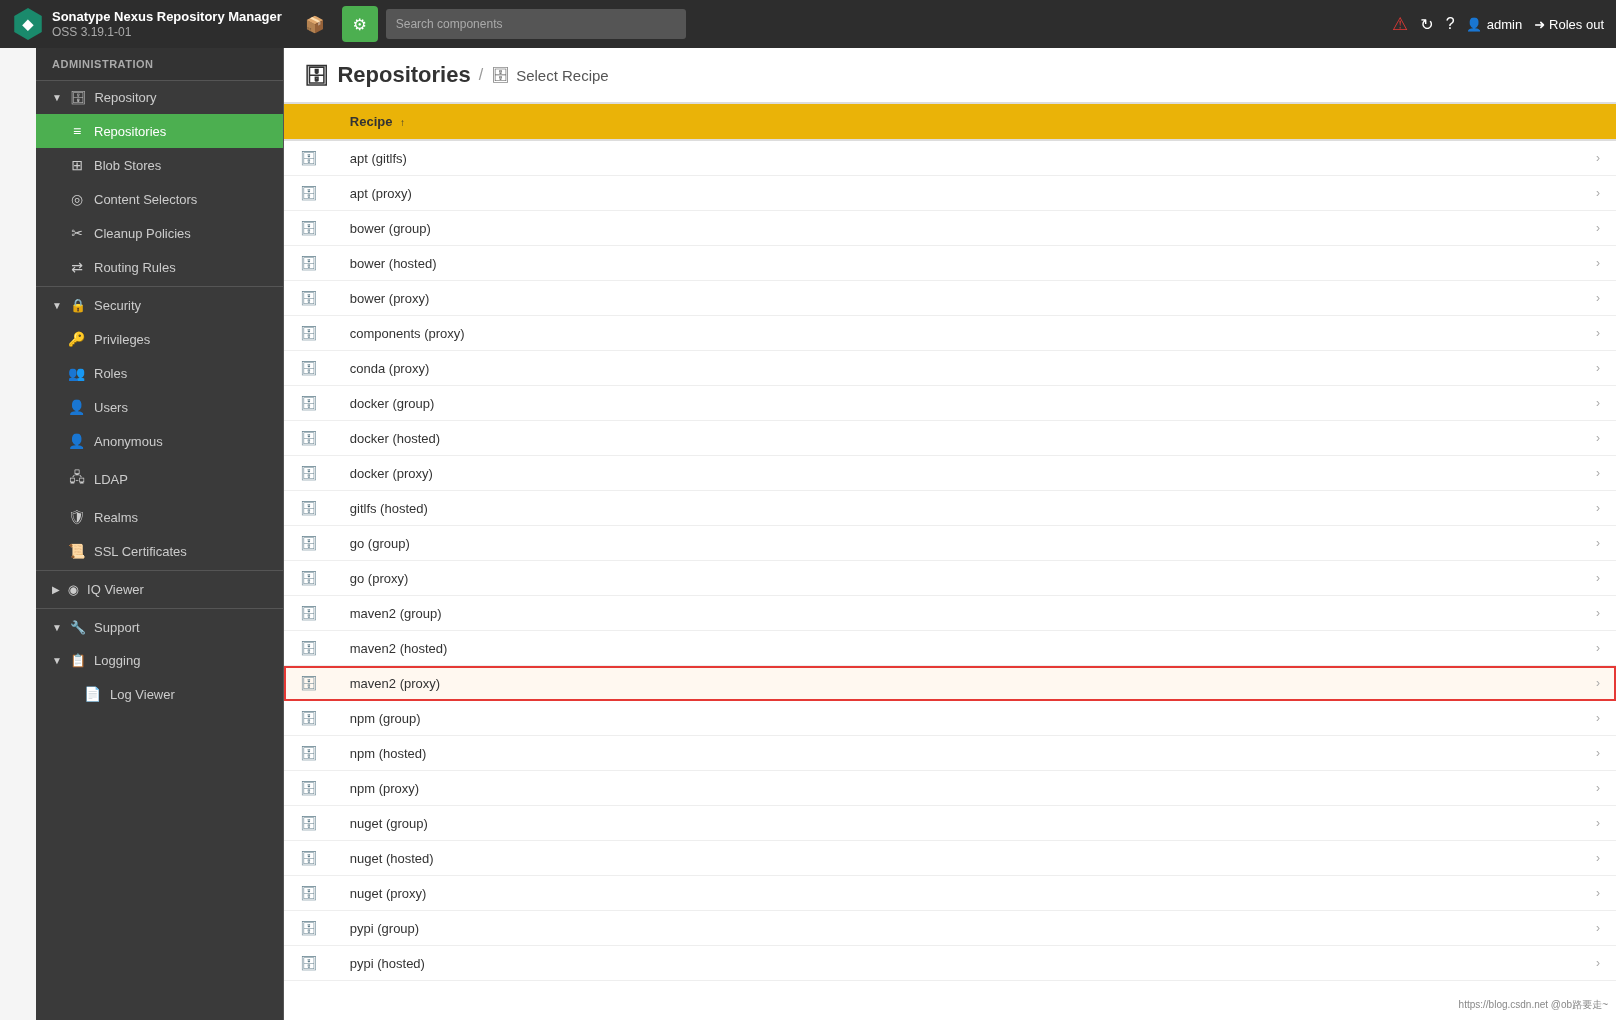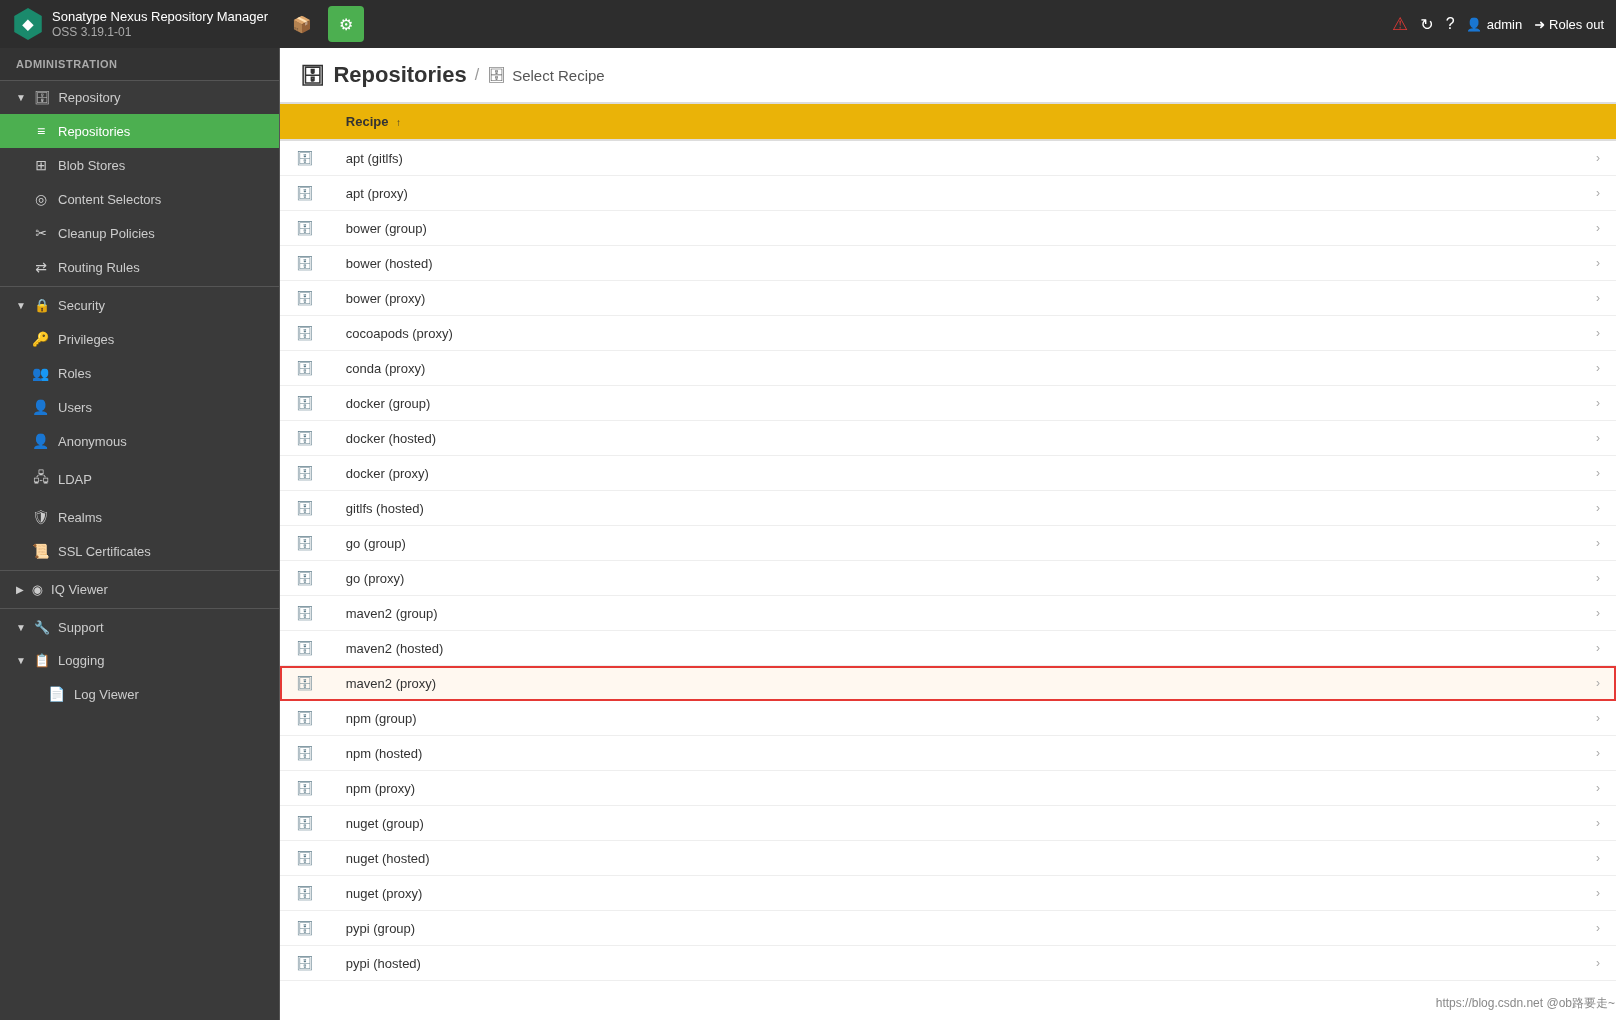--- a/index.html
+++ b/index.html
@@ -18,21 +18,21 @@
     .topnav-logo {
       display: flex; align-items: center; gap: 8px; color: white; font-size: 13px;
       margin-right: 8px;
     }
     .logo-hex {
       width: 32px; height: 32px; background: #1a8a6c;
       clip-path: polygon(50% 0%, 93% 25%, 93% 75%, 50% 100%, 7% 75%, 7% 25%);
       display: flex; align-items: center; justify-content: center; color: white; font-size: 14px; font-weight: bold;
     }
     .logo-text { line-height: 1.2; }
-    .logo-title { font-weight: normal; font-size: 13px; }
+    .logo-title { font-weight: bold; font-size: 13px; }
     .logo-subtitle { font-size: 12px; color: #aaa; }
     .topnav-btn {
       width: 36px; height: 36px; border-radius: 4px; border: none; cursor: pointer;
       display: flex; align-items: center; justify-content: center; color: white; font-size: 16px;
     }
     .topnav-btn.package { background: transparent; }
     .topnav-btn.settings { background: #4caf50; }
     .topnav-search {
       flex: 1; max-width: 300px; height: 30px; background: #555; border: none; border-radius: 3px;
       color: white; padding: 0 10px; font-size: 12px; outline: none;
@@ -42,22 +42,23 @@
     .topnav-icon-btn { background: none; border: none; color: white; cursor: pointer; font-size: 16px; }
     .topnav-alert { color: #e53935; font-size: 18px; }
     .topnav-user { display: flex; align-items: center; gap: 4px; color: white; font-size: 13px; }
     .topnav-signout { display: flex; align-items: center; gap: 4px; color: white; font-size: 13px; cursor: pointer; }
 
     
     .main-layout { display: flex; flex: 1; overflow: hidden; }
 
     
     .sidebar {
-      width: 280px; background: #3a3a3a; color: #ddd; overflow-y: auto; flex-shrink: 0;
+      width: 248px; background: #3a3a3a; color: #ddd; overflow-y: auto; flex-shrink: 0;
       border-right: 1px solid #555;
+      margin-left: 36px;
     }
     .sidebar-section-header {
       padding: 10px 16px; font-size: 11px; font-weight: bold; color: #aaa;
       text-transform: uppercase; letter-spacing: 0.5px; background: #333;
       border-bottom: 1px solid #555;
     }
     .sidebar-item {
       display: flex; align-items: center; gap: 8px; padding: 9px 16px;
       cursor: pointer; color: #ccc; font-size: 13px;
     }
@@ -104,36 +105,37 @@
 
     
     .table-container::-webkit-scrollbar { width: 8px; }
     .table-container::-webkit-scrollbar-track { background: #f1f1f1; }
     .table-container::-webkit-scrollbar-thumb { background: #bbb; border-radius: 4px; }
     .sidebar::-webkit-scrollbar { width: 4px; }
     .sidebar::-webkit-scrollbar-thumb { background: #555; }
 
     
     .watermark {
-      position: fixed; bottom: 8px; right: 1px; font-size: 12px; color: #888; z-index: 9999;
+      position: fixed; bottom: 8px; right: 8px; font-size: 10px; color: #888; z-index: 9999;
     }
   </style>
 </head>
 <body>
 
 <nav class="topnav">
   <div class="topnav-logo">
     <div class="logo-hex">◆</div>
     <div class="logo-text">
       <div class="logo-title">Sonatype Nexus Repository Manager</div>
       <div class="logo-subtitle">OSS 3.19.1-01</div>
     </div>
   </div>
   <button class="topnav-btn package" title="Browse">📦</button>
   <button class="topnav-btn settings" title="Administration">⚙</button>
+  <input class="topnav-search" type="text" placeholder="Search components" style="">
   <div class="topnav-right">
     <span class="topnav-alert">⚠</span>
     <button class="topnav-icon-btn">↻</button>
     <button class="topnav-icon-btn">?</button>
     <div class="topnav-user">
       <span>👤</span>
       <span>admin</span>
     </div>
     <div class="topnav-signout">
       <span>➜</span>
@@ -294,21 +296,21 @@
     <td class="table-col-icon">
       <span class="row-icon">🗄</span>
     </td>
     <td>bower (proxy)</td>
     <td class="table-col-chevron row-chevron">›</td>
   </tr>
             <tr>
     <td class="table-col-icon">
       <span class="row-icon">🗄</span>
     </td>
-    <td>cocoapods (proxy)</td>
+    <td>components (proxy)</td>
     <td class="table-col-chevron row-chevron">›</td>
   </tr>
             <tr>
     <td class="table-col-icon">
       <span class="row-icon">🗄</span>
     </td>
     <td>conda (proxy)</td>
     <td class="table-col-chevron row-chevron">›</td>
   </tr>
             <tr>

